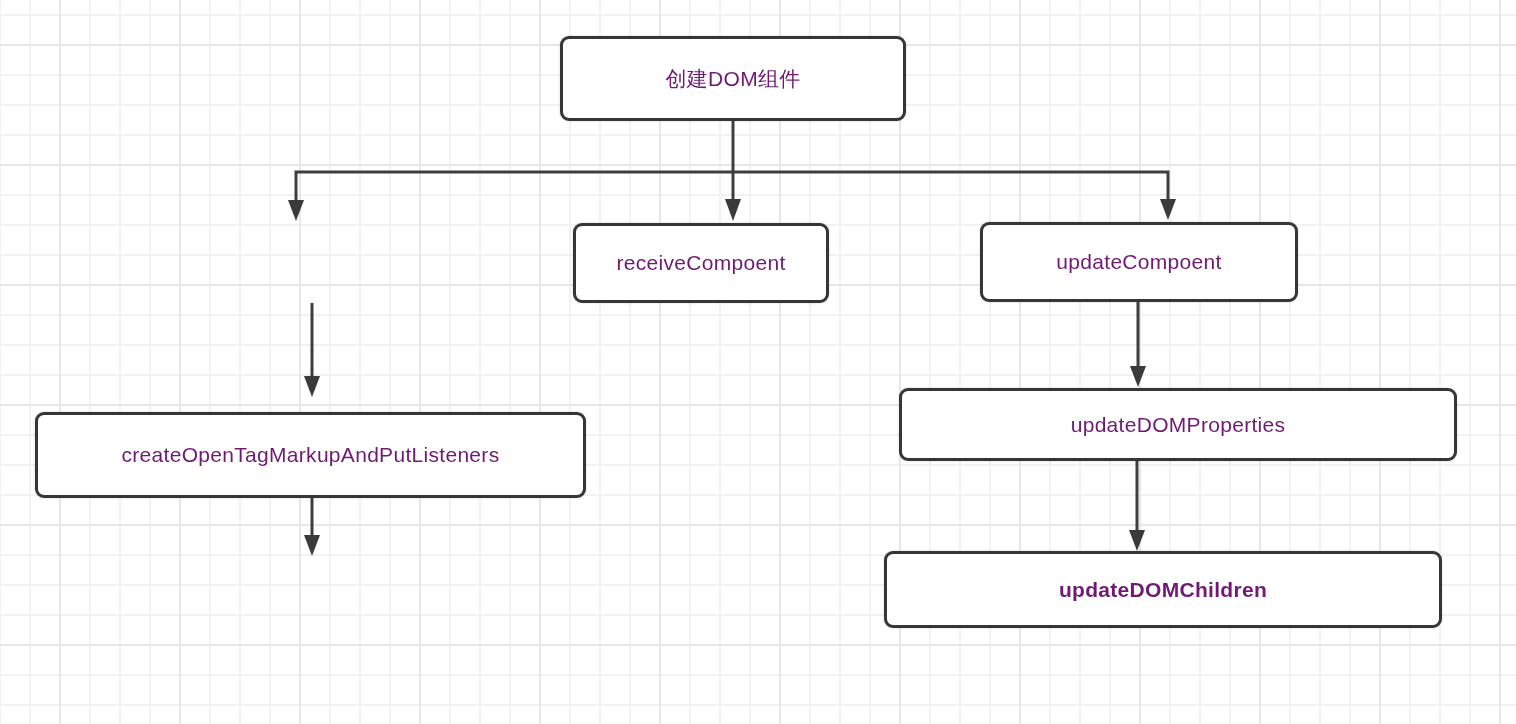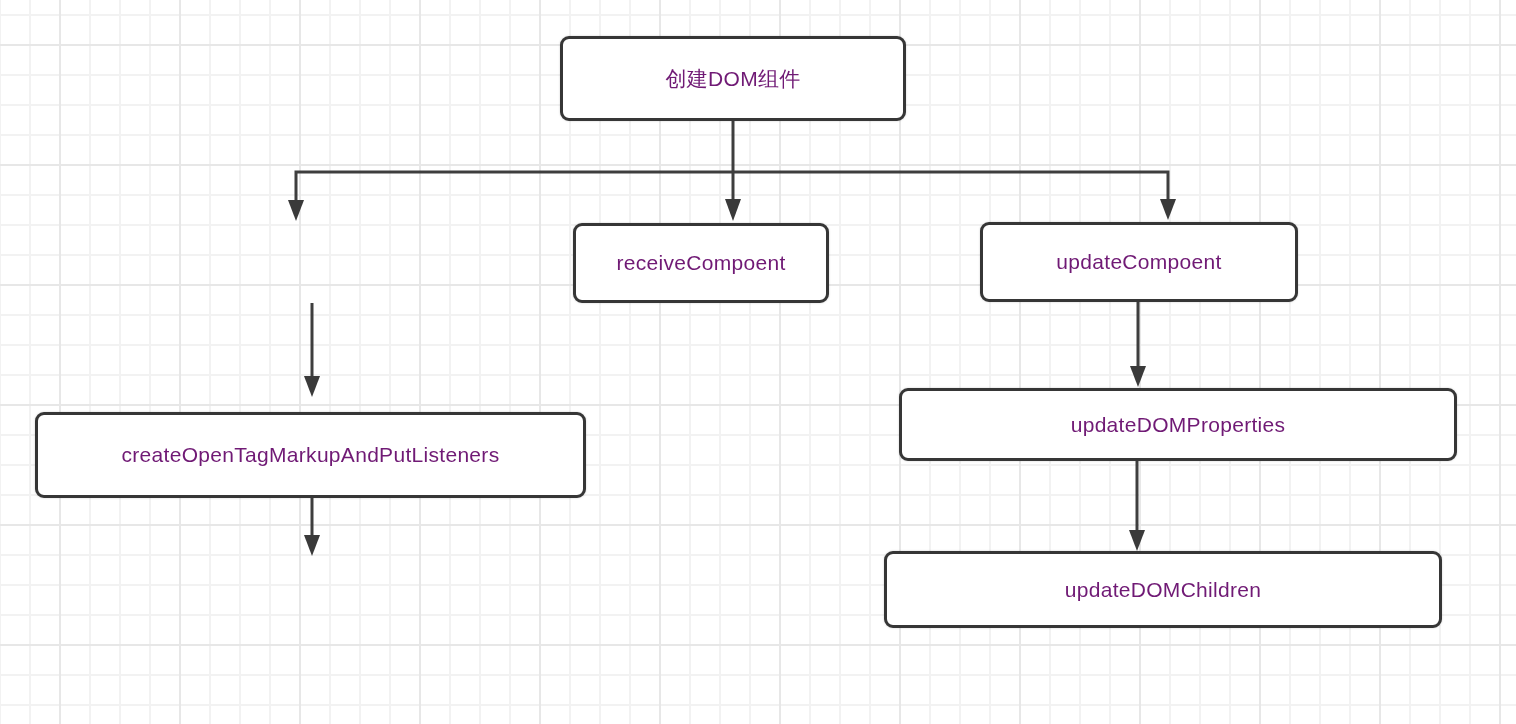--- a/index.html
+++ b/index.html
@@ -62,21 +62,21 @@
     box-shadow: 0 0 2px rgba(60,60,60,0.25);
   }
 
   .node-root          { left: 560px; top: 36px;  width: 346px; height: 85px; }
   .node-mount         { left: 152px; top: 223px; width: 320px; height: 80px; }
   .node-receive       { left: 573px; top: 223px; width: 256px; height: 80px; }
   .node-update        { left: 980px; top: 222px; width: 318px; height: 80px; }
   .node-createOpenTag { left: 35px;  top: 412px; width: 551px; height: 86px; }
   .node-updateProps   { left: 858px; top: 388px; width: 558px; height: 73px; margin-left: 41px; }
   .node-createContent { left: 35px;  top: 557px; width: 551px; height: 85px; }
-  .node-updateChildren{ left: 884px; top: 551px; width: 558px; height: 77px; }
+  .node-updateChildren{ left: 884px; top: 551px; width: 558px; height: 77px; font-weight: bold; }
 </style>
 </head>
 <body>
 
 <div class="canvas">
 
   <svg class="connector-layer" viewBox="0 0 1516 724" xmlns="http://www.w3.org/2000/svg">
 
     <g>
       <path class="edge-line" d="M733,121 L733,200"></path>

